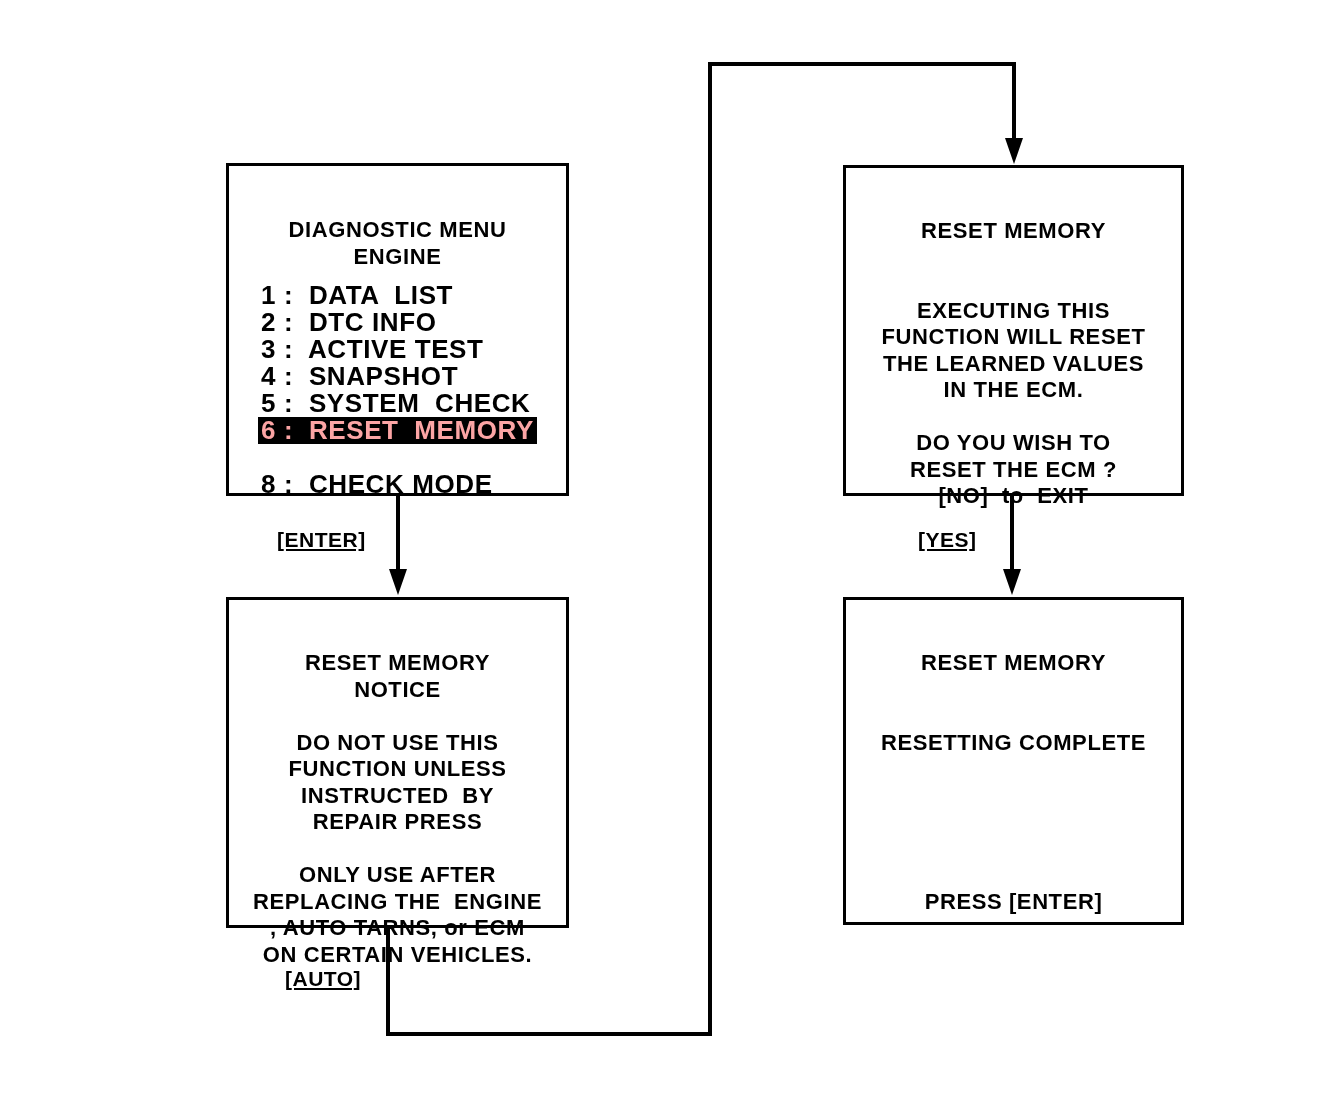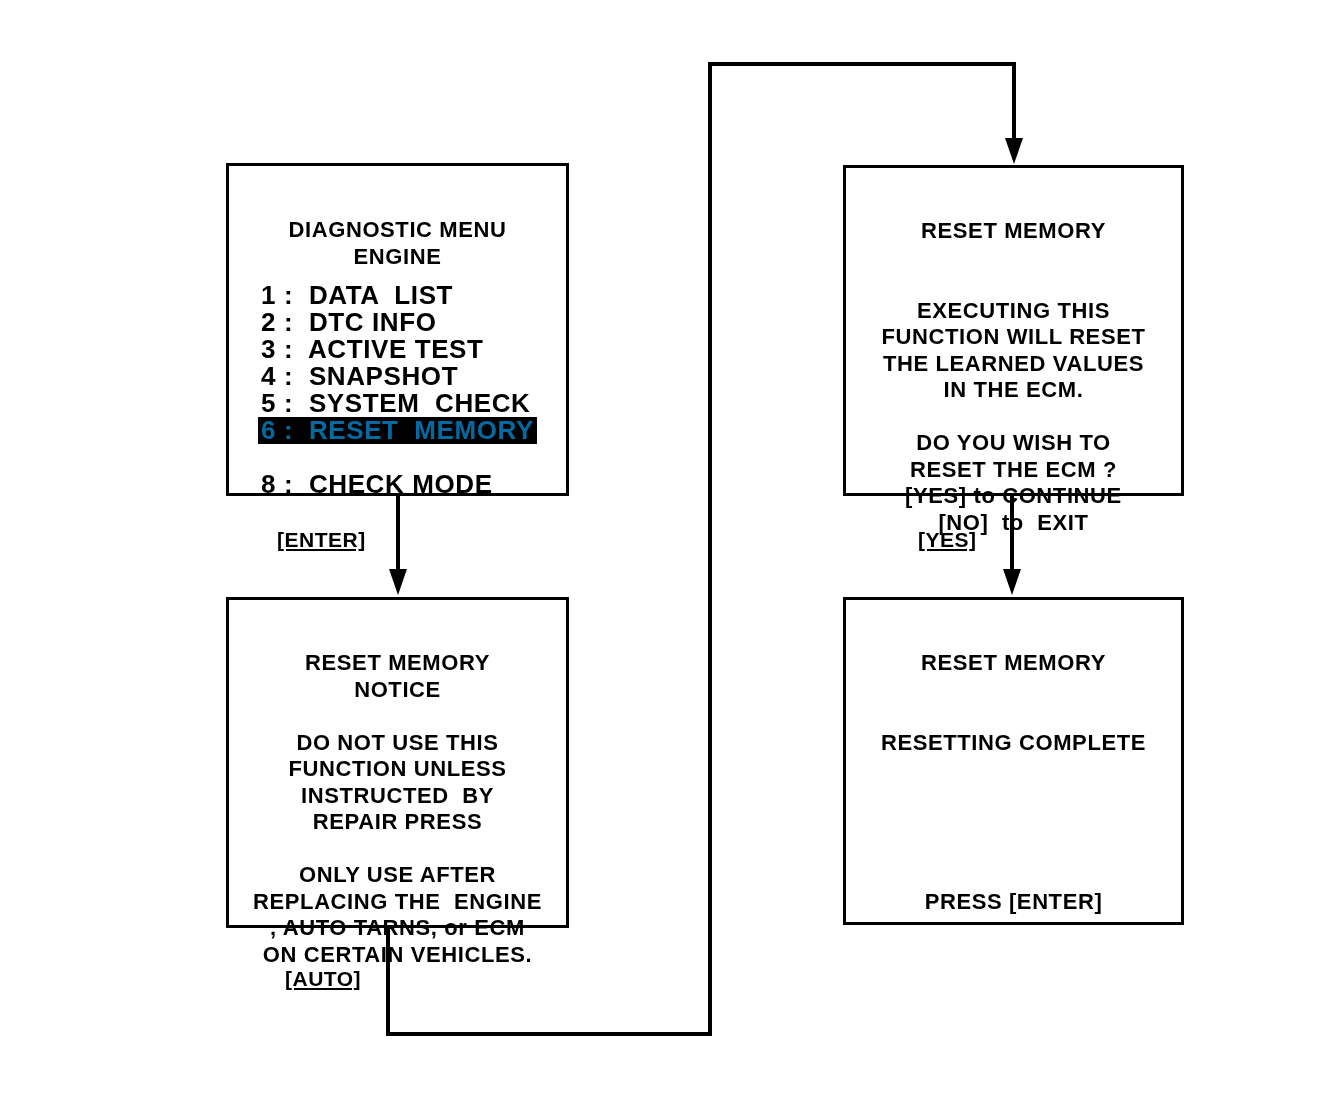--- a/index.html
+++ b/index.html
@@ -58,21 +58,21 @@
   .menu-row {
     font-weight: bold;
     font-size: 26px;
     letter-spacing: 0.6px;
     line-height: 27px;
     white-space: pre;
     padding: 0 3px;
   }
   .menu-row.selected {
     background: #000000;
-    color: #0369a1;
+    color: #fca5a5;
   }
   .menu-row.spacer {
     height: 27px;
   }
 
   
   .conn-v, .conn-h {
     position: absolute;
     background: #000000;
   }
@@ -159,21 +159,20 @@
       <div class="line">RESET MEMORY</div>
       <div class="line gap"></div>
       <div class="line gap"></div>
       <div class="line">EXECUTING THIS</div>
       <div class="line">FUNCTION WILL RESET</div>
       <div class="line">THE LEARNED VALUES</div>
       <div class="line">IN THE ECM.</div>
       <div class="line gap"></div>
       <div class="line">DO YOU WISH TO</div>
       <div class="line">RESET THE ECM ?</div>
-      <div class="line">[YES] to CONTINUE</div>
       <div class="line">[NO]  to  EXIT</div>
     </div>
   </div>
 
   <div class="screen" style="left:843px; top:597px; width:341px; height:328px;">
     <div class="screen-inner" style="top:13px;">
       <div class="line">RESET MEMORY</div>
       <div class="line gap"></div>
       <div class="line gap"></div>
       <div class="line">RESETTING COMPLETE</div>

